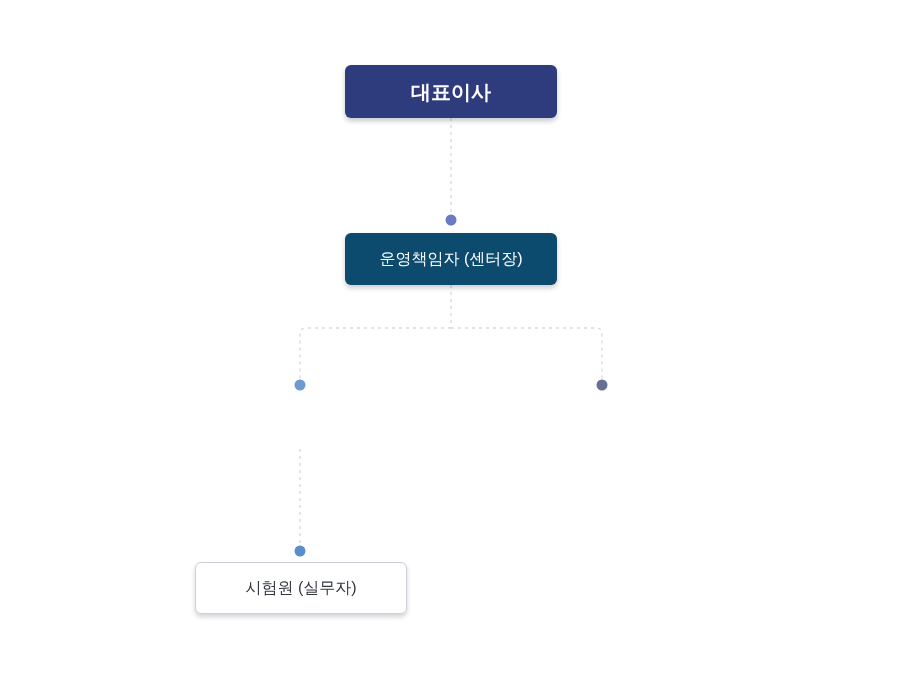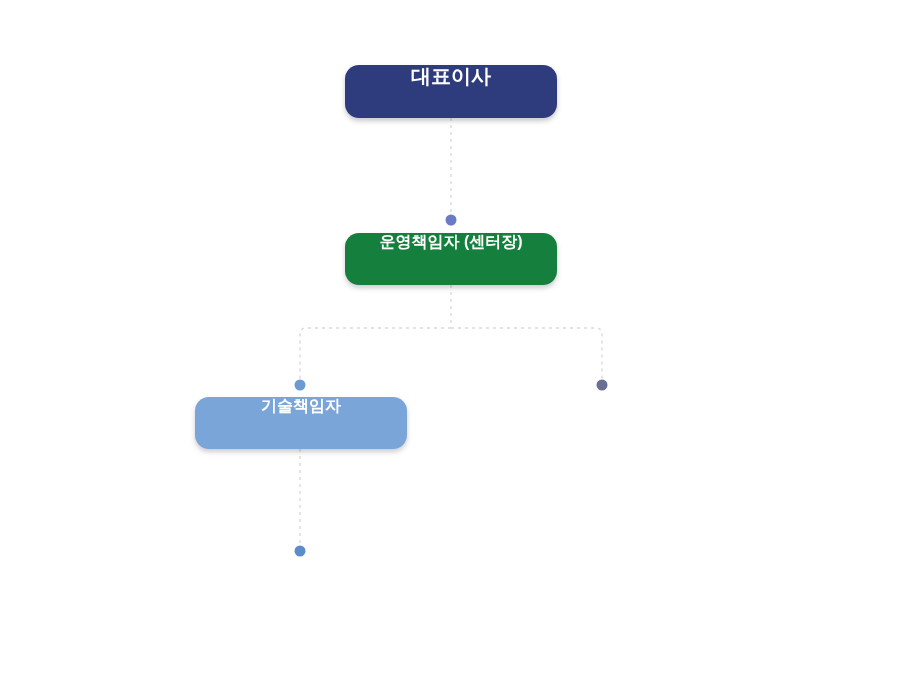--- a/index.html
+++ b/index.html
@@ -22,23 +22,23 @@
     left: 0;
     top: 0;
     width: 902px;
     height: 682px;
     pointer-events: none;
   }
   .node {
     position: absolute;
     box-sizing: border-box;
     display: flex;
-    align-items: flex-start;
+    align-items: center;
     justify-content: center;
-    border-radius: 14px;
+    border-radius: 6px;
     text-align: center;
     line-height: 1.1;
     white-space: nowrap;
   }
   .node-label {
     display: block;
     width: 100%;
   }
 
   
@@ -53,24 +53,24 @@
     font-weight: bold;
     box-shadow: 0 3px 5px rgba(60,60,80,0.28);
   }
 
   
   .node-l2 {
     left: 345px;
     top: 233px;
     width: 212px;
     height: 52px;
-    background: #15803d;
+    background: #0c4a6e;
     color: #ffffff;
     font-size: 16px;
-    font-weight: bold;
+    font-weight: normal;
     box-shadow: 0 3px 5px rgba(60,60,80,0.26);
   }
 
   
   .node-l3a {
     left: 195px;
     top: 397px;
     width: 212px;
     height: 52px;
     background: #7aa5d8;
@@ -128,19 +128,19 @@
   </svg>
 
   <div class="node node-l1">
     <span class="node-label">대표이사</span>
   </div>
 
   <div class="node node-l2">
     <span class="node-label">운영책임자 (센터장)</span>
   </div>
 
-  <div class="node node-l3a">
-    <span class="node-label">기술책임자</span>
-  </div>
 
 
+  <div class="node node-l4">
+    <span class="node-label">시험원 (실무자)</span>
+  </div>
 
 </div>
 
 </body></html>

